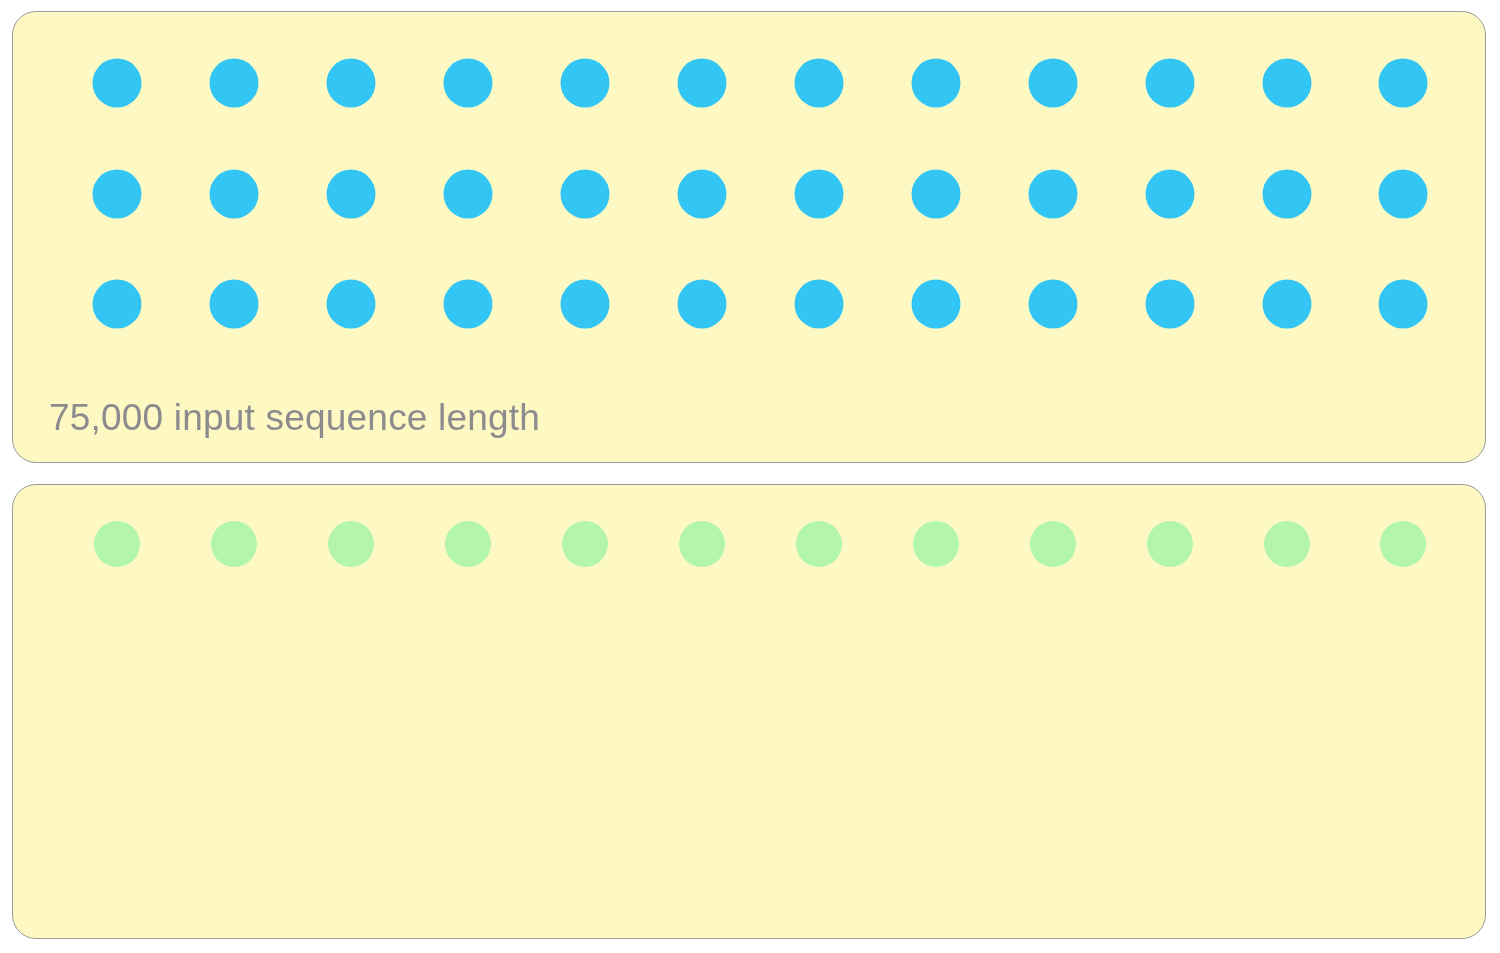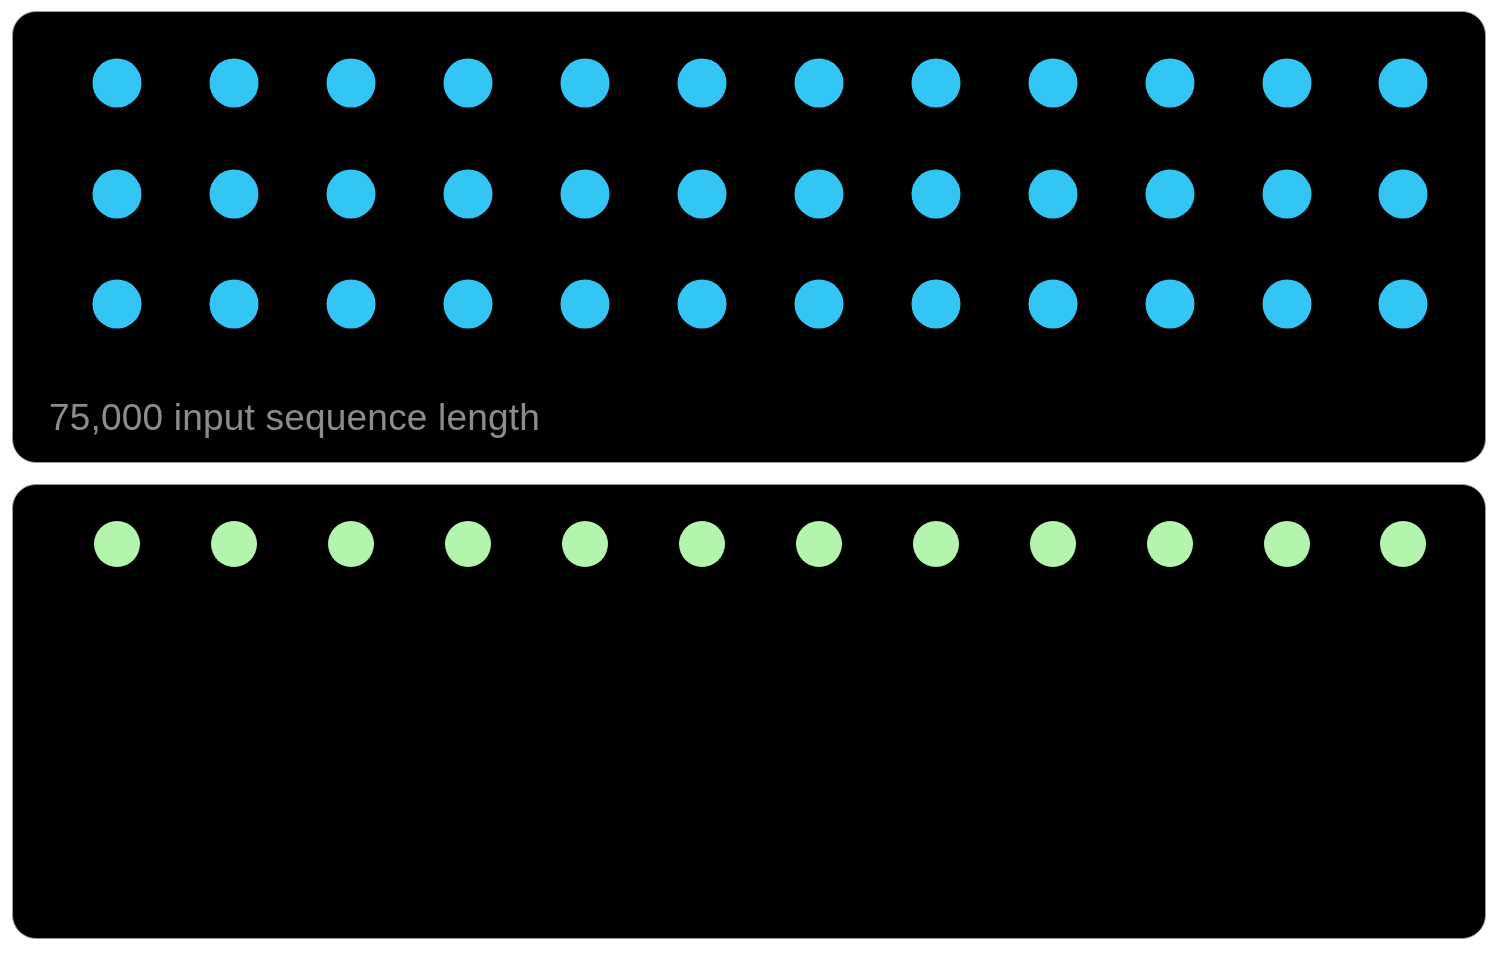--- a/index.html
+++ b/index.html
@@ -16,21 +16,21 @@
   #stage {
     position: relative;
     width: 1500px;
     height: 953px;
     background: #ffffff;
   }
 
   .card {
     position: absolute;
     box-sizing: border-box;
-    background: #000000;
+    background: #fef9c3;
     border: 1.6px solid #9a9a9a;
     border-radius: 24px;
   }
 
   
   #card-input {
     left: 12px;
     top: 11px;
     width: 1474px;
     height: 452px;

